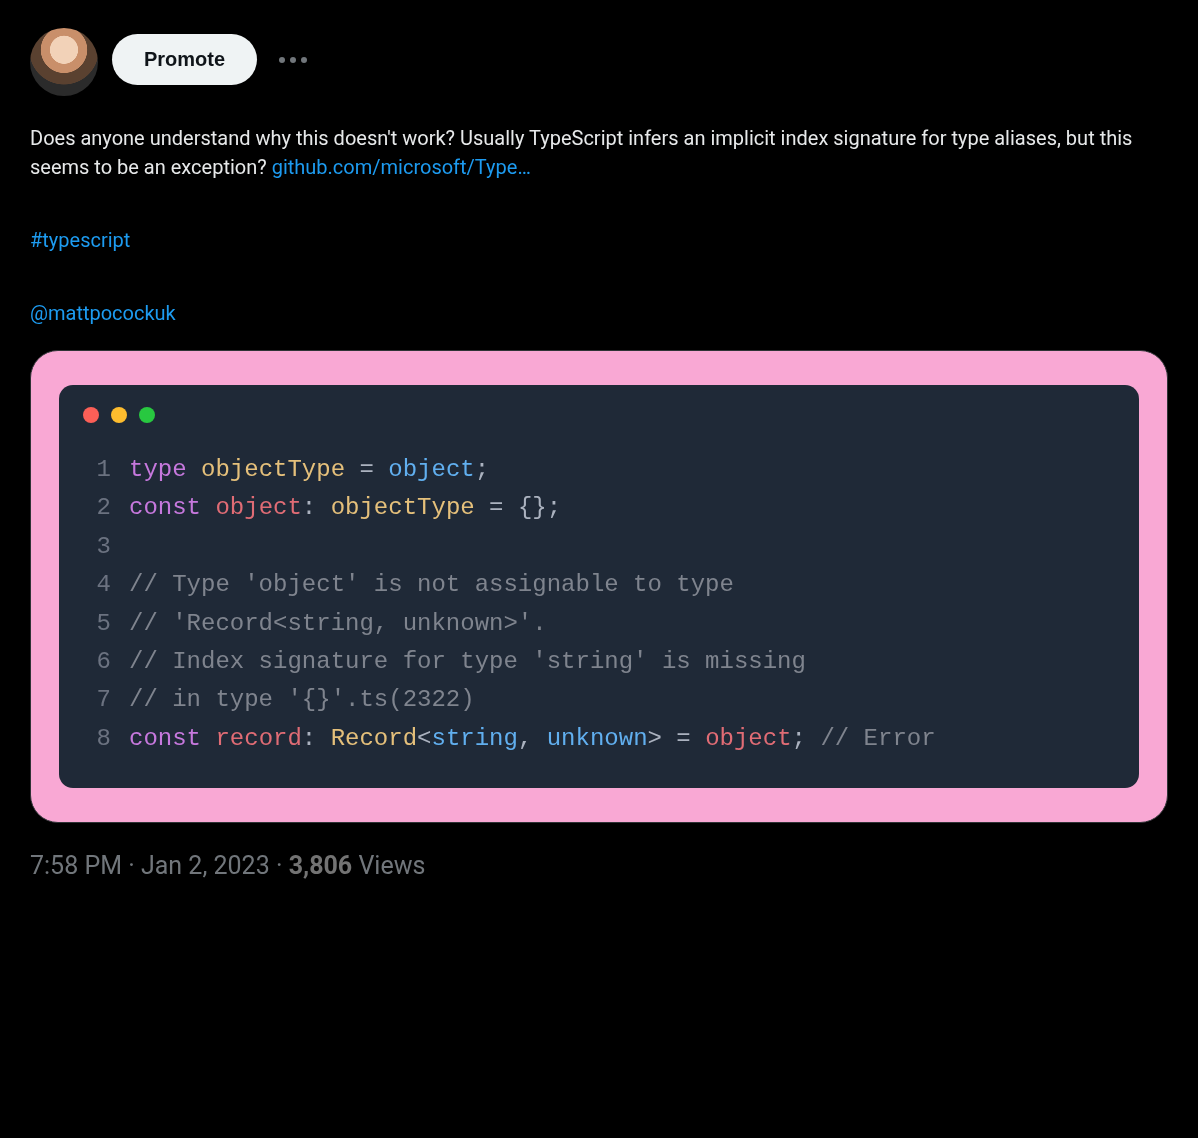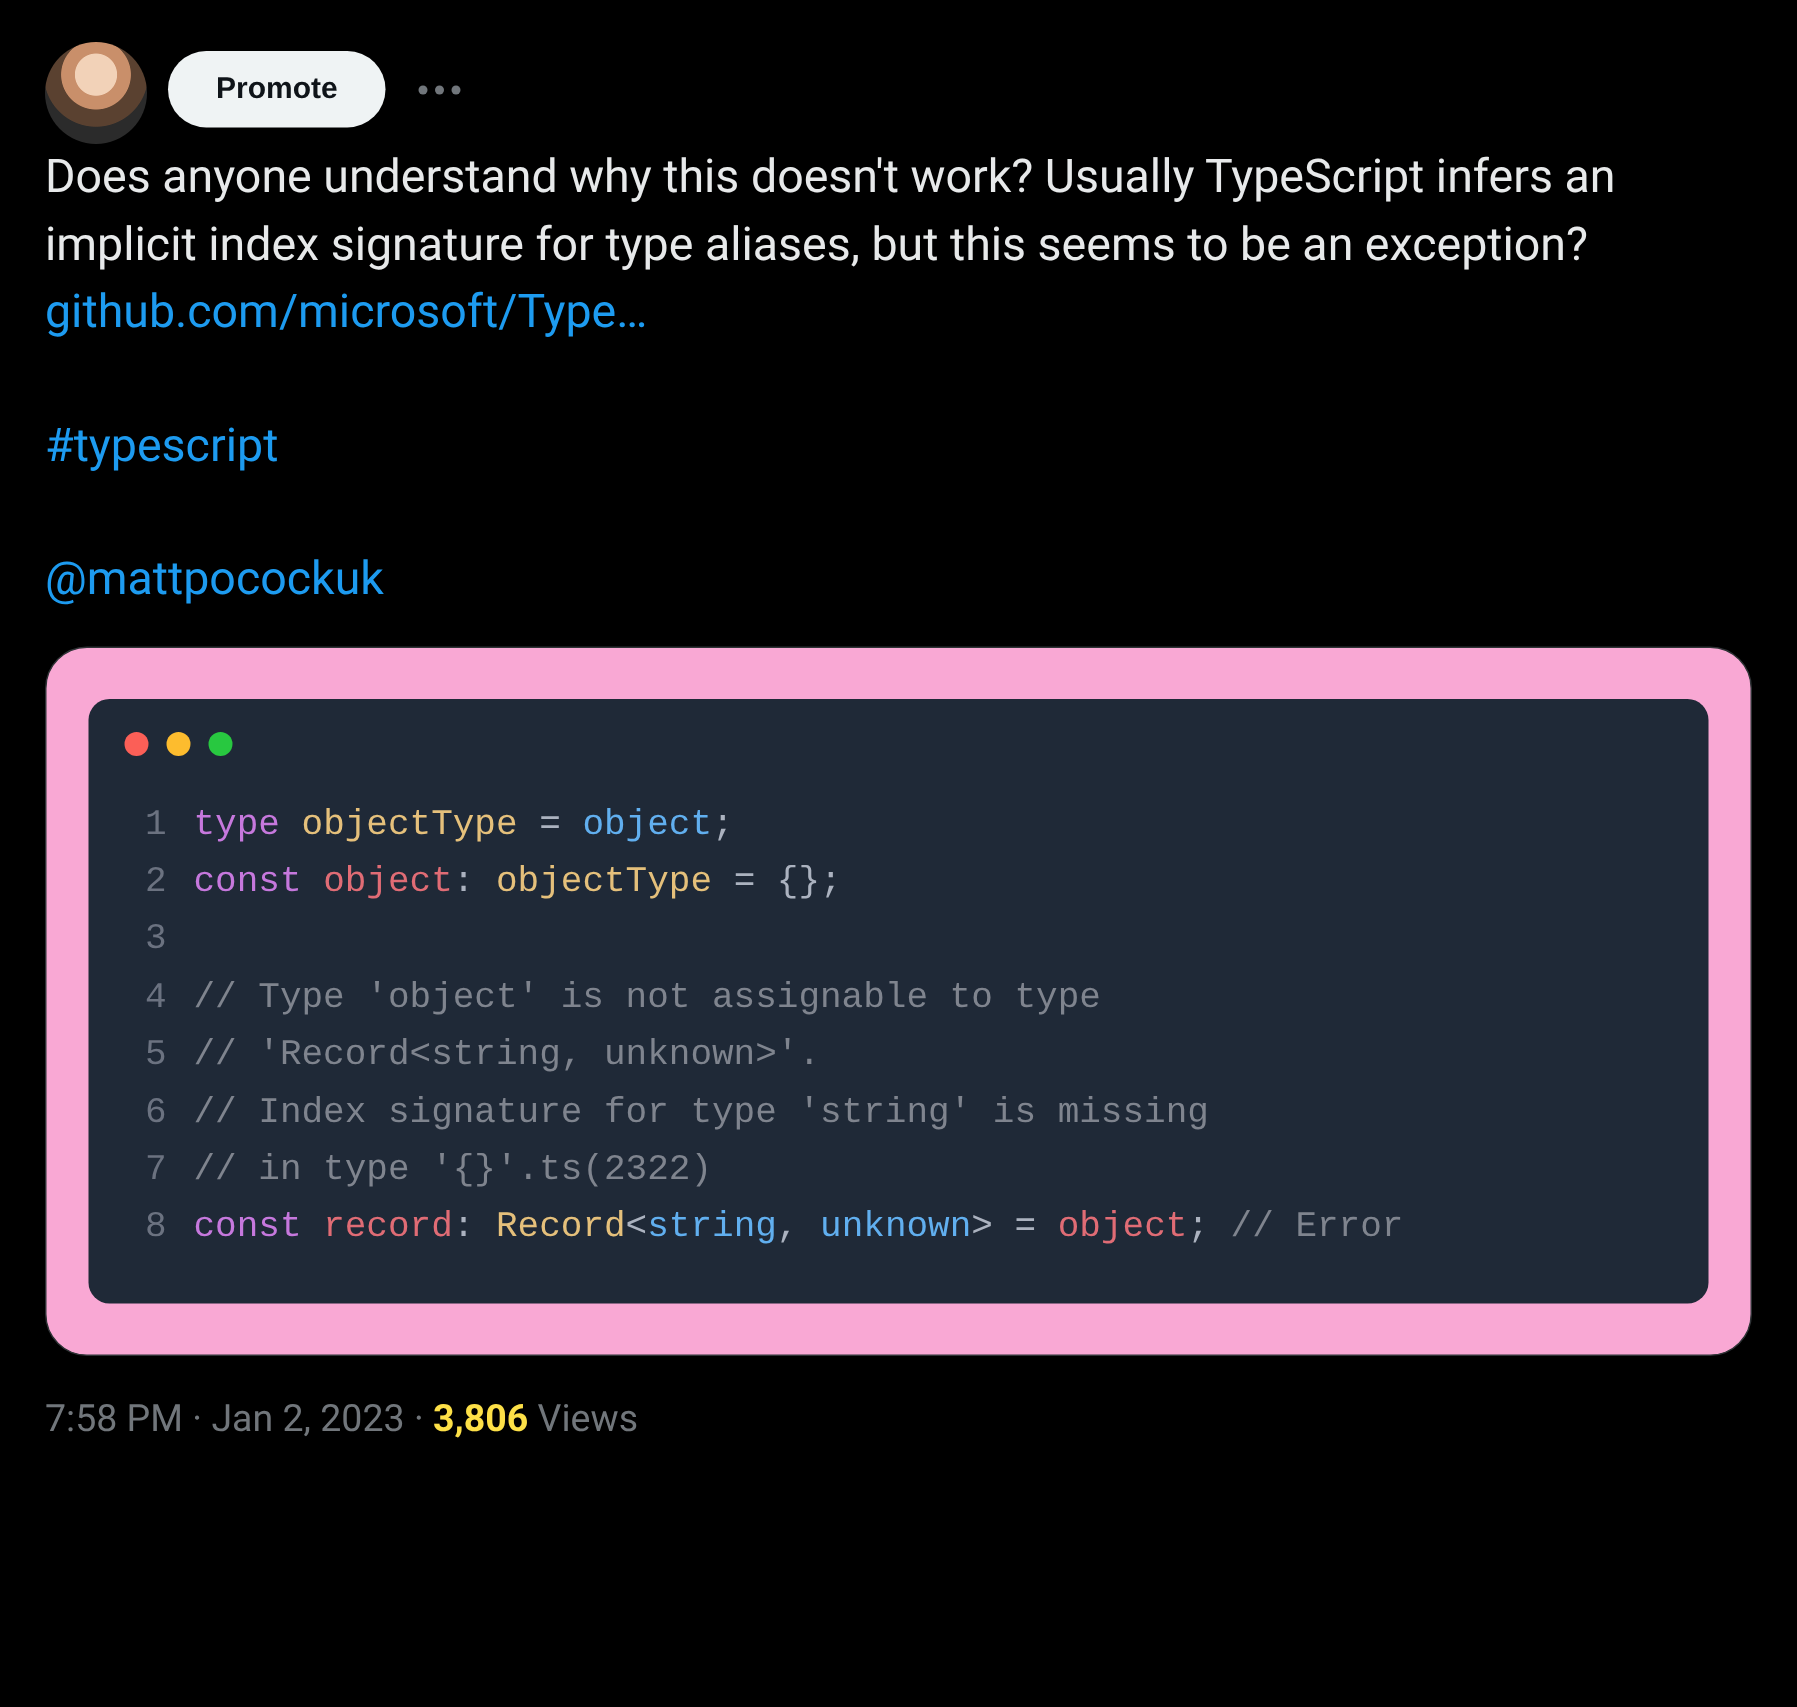--- a/index.html
+++ b/index.html
@@ -53,21 +53,22 @@
   .more-icon {
     color: #71767b;
     cursor: pointer;
     display: flex;
     gap: 5px;
   }
   .more-icon span {
     width: 6px; height: 6px; border-radius: 50%; background: #71767b;
   }
   .body {
-    font-size: 31px;
+    margin-top: 28px;
+    font-size: 20px;
     line-height: 1.45;
     color: #e7e9ea;
     font-weight: 400;
   }
   .body a, .body .link {
     color: #1d9bf0;
     text-decoration: none;
   }
   .para { margin-bottom: 44px; }
   .para:last-of-type { margin-bottom: 0; }
@@ -103,21 +104,21 @@
   .var { color: #e06c75; }
   .punct { color: #abb2bf; }
   .comment { color: #7f848e; }
 
   .meta-row {
     margin-top: 28px;
     font-size: 25px;
     color: #71767b;
   }
   .meta-row .views-count {
-    color: #fde047;
+    color: #737373;
     font-weight: 700;
     text-align: center;
   }
 </style>
 </head>
 <body>
 
 <article class="tweet">
 
   <div class="header-row">

